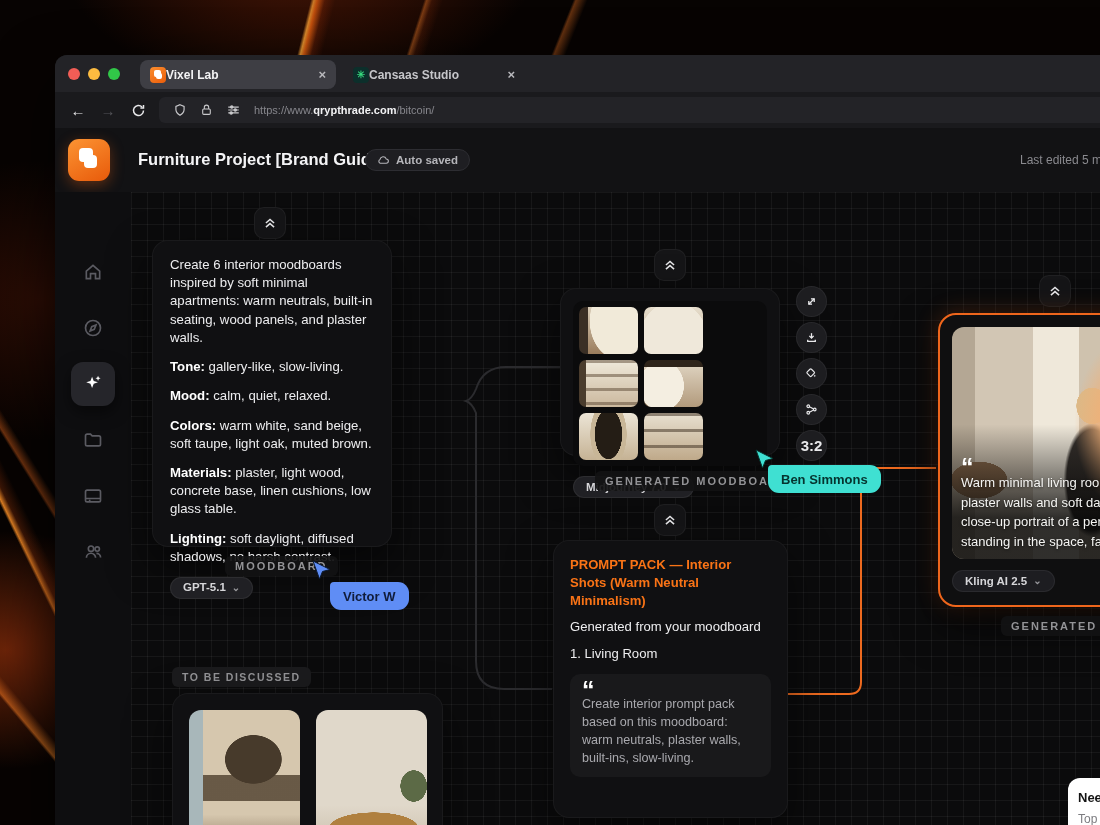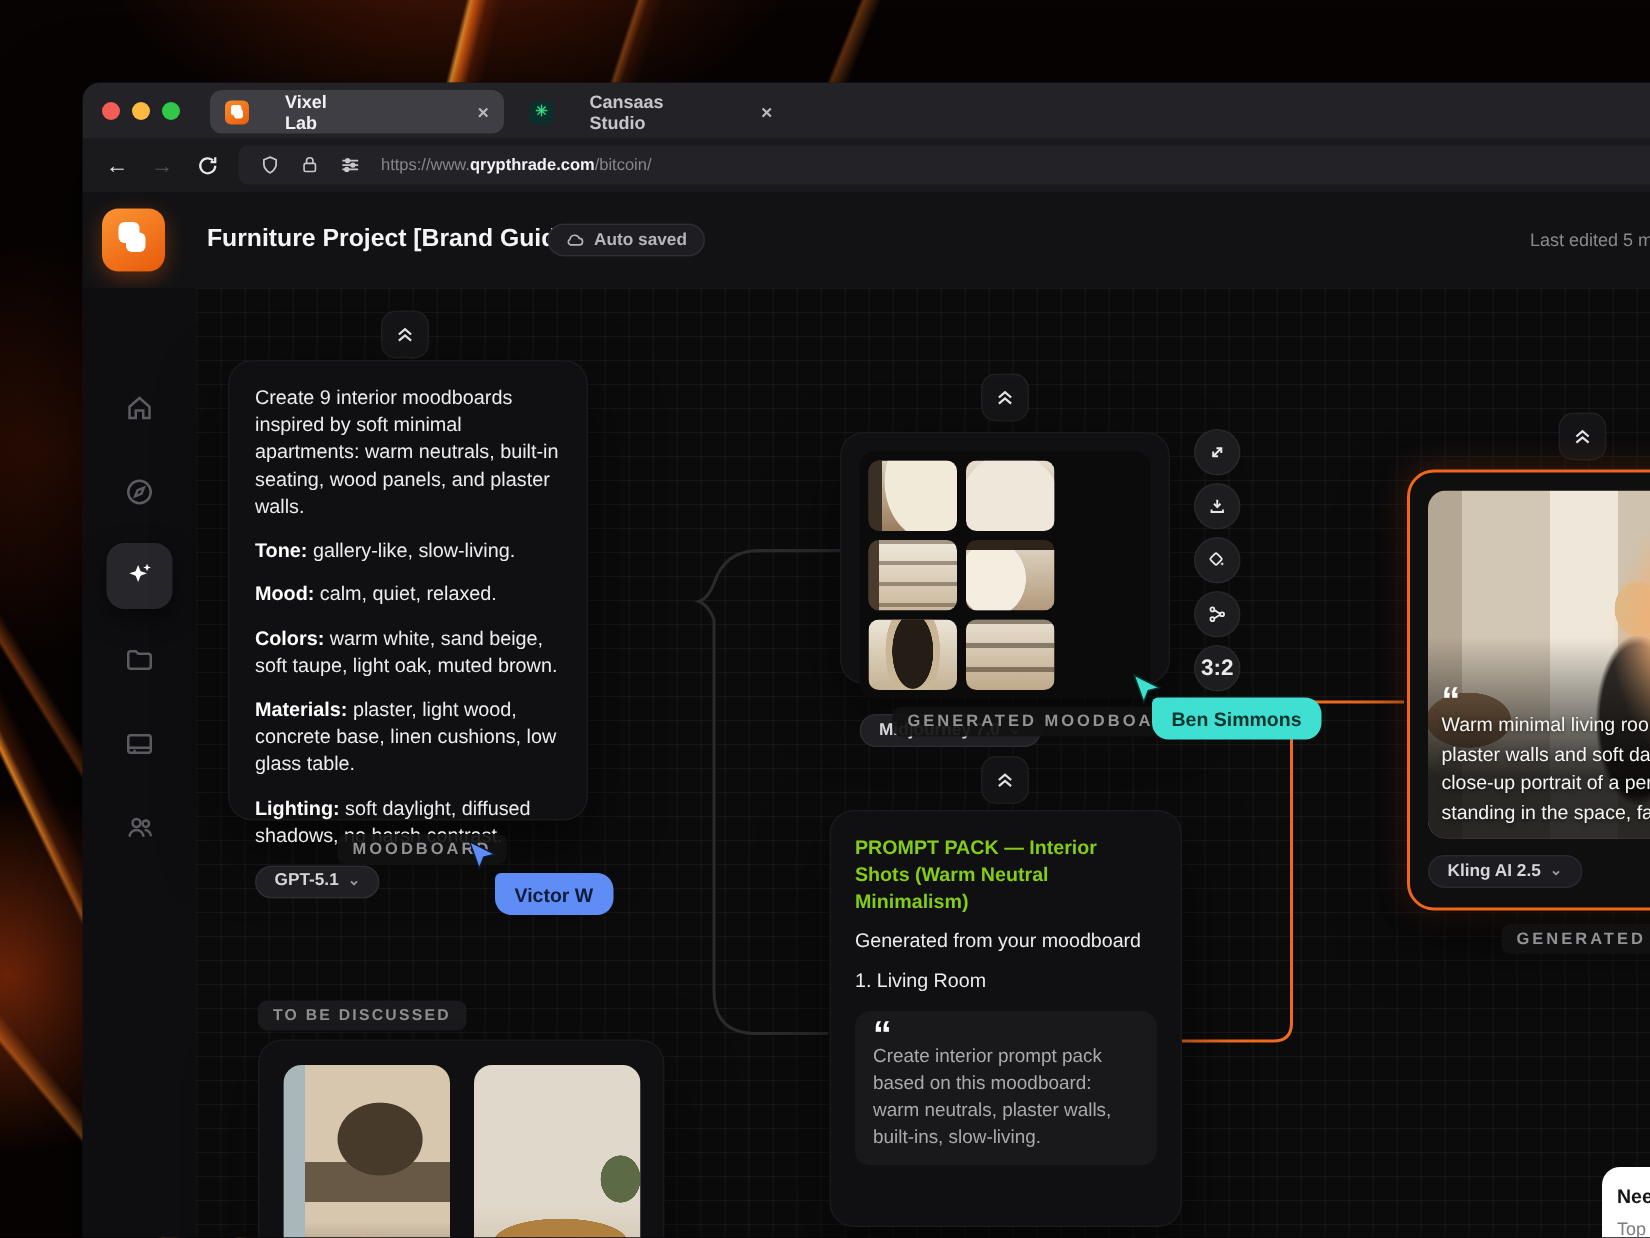--- a/index.html
+++ b/index.html
@@ -19,21 +19,21 @@
       #070302;
   }
   
   #window { position:absolute; left:55px; top:55px; width:1245px; height:790px;
     border-radius:12px 12px 0 0; overflow:hidden; background:#141416;
     box-shadow:0 24px 60px rgba(0,0,0,.7); }
   .tabbar { position:absolute; left:0; top:0; width:100%; height:37px; background:#232327; }
   .lights { position:absolute; left:13px; top:13px; display:flex; gap:8px; }
   .light { width:12px; height:12px; border-radius:50%; }
   .l-red{background:#f25d56;} .l-yel{background:#fcbb40;} .l-grn{background:#31c748;}
-  .tab { position:absolute; top:5px; height:29px; display:flex; align-items:center; gap:24px;
+  .tab { position:absolute; top:5px; height:29px; display:flex; align-items:center; gap:0;
     padding:0 10px; border-radius:8px; font-size:12px; font-weight:bold; color:#c6c6ca; }
   .tab.active { background:#3e3e44; color:#f2f2f4; }
   .tab .fav { width:16px; height:16px; border-radius:4px; flex:0 0 auto; display:flex; align-items:center; justify-content:center; }
   .fav-orange { background:linear-gradient(145deg,#fb8d2e,#ea5d0b); position:relative; }
   .fav-orange::before { content:""; position:absolute; left:4px; top:3px; width:7px; height:7px; background:#fff; border-radius:2px; }
   .fav-orange::after { content:""; position:absolute; left:6px; top:6px; width:6px; height:6px; background:#fff; border-radius:2px; }
   .fav-teal { background:#0c2f2b; color:#35d67c; font-size:10px; line-height:1; }
   .tab .close { margin-left:auto; color:#b9b9bd; font-size:13px; line-height:1; padding-left:14px; cursor:default; }
   .tab.active .close{ padding-left:66px; }
   .urlbar { position:absolute; left:0; top:37px; width:100%; height:36px; background:#1a1a1d;
@@ -88,21 +88,21 @@
   .t4{background:linear-gradient(180deg,#2e241a 0 14%,rgba(0,0,0,0) 14%),radial-gradient(40px 45px at 30% 55%,#f4eee1 0 55%,rgba(0,0,0,0) 56%),linear-gradient(180deg,#e2d8c6,#b29a7c);}
   .t5{background:radial-gradient(30px 55px at 50% 45%,#241d15 0 45%,#c8b697 46% 60%,rgba(0,0,0,0) 61%),linear-gradient(180deg,#ece5d6,#c5b294);}
   .t6{background:repeating-linear-gradient(180deg,rgba(70,55,40,.55) 0 3px,rgba(0,0,0,0) 3px 16px),linear-gradient(180deg,#e8e0d0,#bfa98a);}
   .gen-card .pill { margin-top:10px; }
   
   .tool-col { left:741px; top:231px; display:flex; flex-direction:column; gap:5px; }
   .tool-btn { width:31px; height:31px; border-radius:50%; background:#1d1d20; border:1px solid rgba(255,255,255,.05);
     display:flex; align-items:center; justify-content:center; color:#e9e9eb; font-size:15px; font-weight:bold; }
   
   .pp-card { left:498px; top:485px; width:235px; height:278px; padding:15px 16px; font-size:13.1px; line-height:1.36; overflow:hidden; }
-  .pp-card .ttl { font-weight:bold; color:#84cc16; margin-bottom:9px; }
+  .pp-card .ttl { font-weight:bold; color:#f97316; margin-bottom:9px; }
   .pp-card .sub { margin-bottom:9px; }
   .quote-box { margin-top:11px; background:#19191b; border-radius:10px; padding:8px 12px 10px; color:#a9a9ae; font-size:12.6px; line-height:1.42; }
   .qmark { font-size:25px; font-weight:bold; color:#fff; line-height:.7; display:block; height:14px; }
   
   .vid-card { left:883px; top:258px; width:252px; height:294px; padding:12px; border-radius:18px;
     border:2px solid #ef661c; background:#0f0f10; box-shadow:0 18px 44px rgba(0,0,0,.6), 0 0 22px rgba(239,102,28,.25); }
   .kimg { position:relative; width:226px; height:232px; border-radius:12px; overflow:hidden;
     background:
       radial-gradient(90px 130px at 82% 42%, #f0b078 0 35%, rgba(240,176,120,0) 70%),
       radial-gradient(26px 30px at 62% 34%, #dcb987 0 60%, rgba(0,0,0,0) 61%),
@@ -259,21 +259,21 @@
         </svg>
     </div>
     <div class="node collapse-btn" style="left:984px;top:220px;">
       <svg class="ic" width="14" height="14" viewBox="0 0 24 24" fill="none" stroke="currentColor" stroke-width="2.6">
           <path d="M5 12l7-6 7 6"></path>
           <path d="M5 19l7-6 7 6"></path>
         </svg>
     </div>
 
     <div class="node card mb-card">
-      <p>Create 9 interior moodboards inspired by soft minimal apartments: warm neutrals, built-in seating, wood panels, and plaster walls.</p>
+      <p>Create 6 interior moodboards inspired by soft minimal apartments: warm neutrals, built-in seating, wood panels, and plaster walls.</p>
       <p><b>Tone:</b> <span>gallery-like, slow-living.</span></p>
       <p><b>Mood:</b> <span>calm, quiet, relaxed.</span></p>
       <p><b>Colors:</b> <span>warm white, sand beige, soft taupe, light oak, muted brown.</span></p>
       <p><b>Materials:</b> <span>plaster, light wood, concrete base, linen cushions, low glass table.</span></p>
       <p><b>Lighting:</b> <span>soft daylight, diffused shadows, no harsh contrast.</span></p>
       <span class="pill">
         <span>GPT-5.1</span>
         <span class="chev">⌄</span>
       </span>
     </div>

